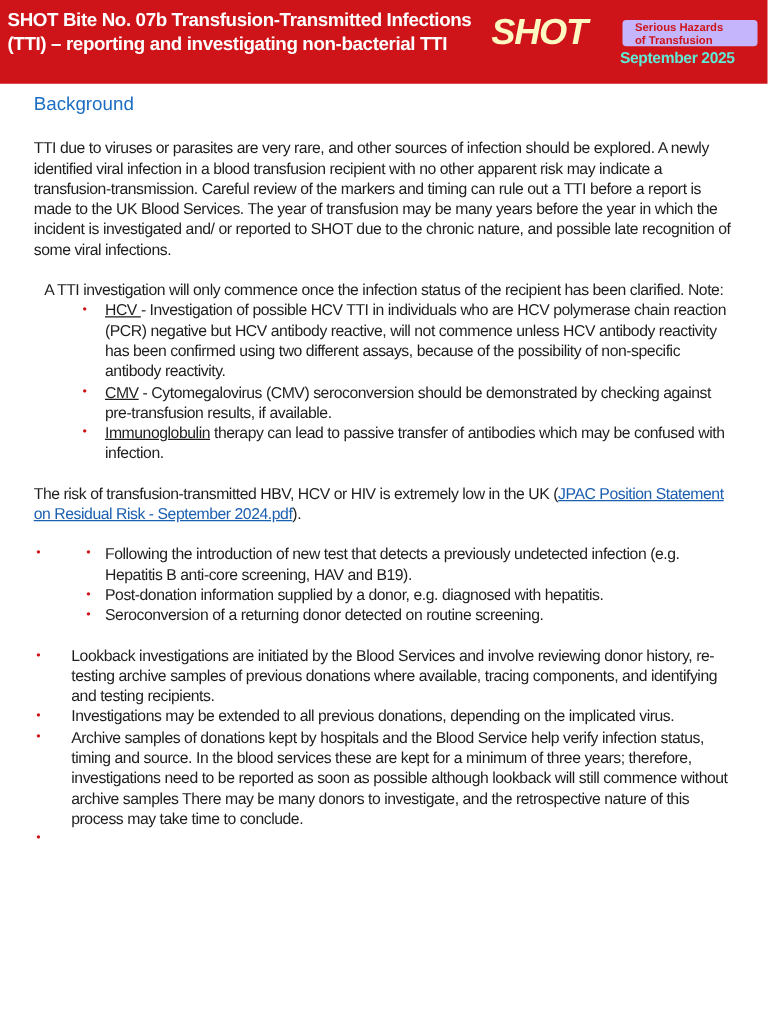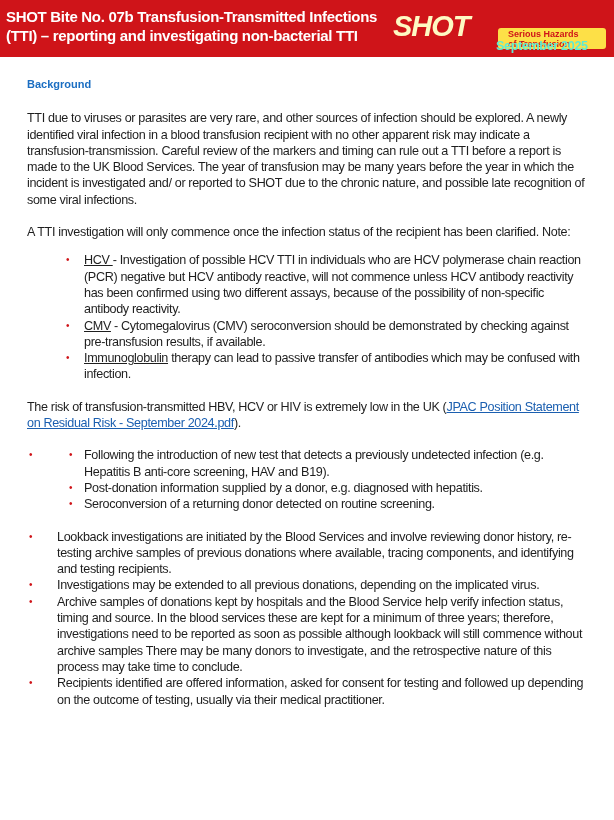--- a/index.html
+++ b/index.html
@@ -12,21 +12,21 @@
       height: 820px;
       overflow: hidden;
       position: relative;
       font-family: "Liberation Sans", "DejaVu Sans", sans-serif;
       color: #1e1e1e;
     }
     .header {
       position: absolute;
       left: 0; top: 0;
       width: 614px;
-      height: 57px;
+      height: 67px;
       background: #cf1419;
       color: #ffffff;
     }
     .header-title {
       position: absolute;
       left: 6px;
       top: 7px;
       width: 390px;
       font-weight: bold;
       font-size: 15px;
@@ -42,24 +42,24 @@
       font-weight: bold;
       font-style: italic;
       letter-spacing: -1px;
       line-height: 32px;
       color: #fef9c3;
       font-family: "Liberation Sans", sans-serif;
     }
     .tagline-box {
       position: absolute;
       left: 498px;
-      top: 28px;
+      top: 16px;
       width: 108px;
       height: 21px;
-      background: #fde047;
+      background: #c4b5fd;
       color: #cf1419;
       border-radius: 3px;
       font-size: 9px;
       line-height: 10px;
       padding: 1px 0 0 10px;
       box-sizing: border-box;
       font-weight: bold;
     }
     .date {
       position: absolute;
@@ -75,28 +75,28 @@
       position: absolute;
       left: 27px;
       top: 76px;
       width: 560px;
       font-size: 12.6px;
       line-height: 16.3px;
       letter-spacing: -0.35px;
     }
     .section-heading {
       color: #1b6ec2;
-      font-weight: bold;
-      font-size: 11px;
+      font-weight: normal;
+      font-size: 15px;
       margin: 0 0 18px 0;
       letter-spacing: 0;
     }
     p { margin: 0; }
     .para { margin-bottom: 16px; }
-    .para-tight { margin-bottom: 12px; }
+    .para-tight { margin-bottom: 0; text-align: center; }
 
     ul { list-style: none; margin: 0; padding: 0; }
     li { position: relative; }
     .bullet {
       position: absolute;
       color: #cf1419;
       font-size: 10px;
       line-height: 16px;
     }
 
@@ -187,16 +187,15 @@
     <li>
       <span class="bullet">•</span>
       <span>Investigations may be extended to all previous donations, depending on the implicated virus.</span>
     </li>
     <li>
       <span class="bullet">•</span>
       <span>Archive samples of donations kept by hospitals and the Blood Service help verify infection status, timing and source. In the blood services these are kept for a minimum of three years; therefore, investigations need to be reported as soon as possible although lookback will still commence without archive samples There may be many donors to investigate, and the retrospective nature of this process may take time to conclude.</span>
     </li>
     <li>
       <span class="bullet">•</span>
-      <span>Recipients identified are offered information, asked for consent for testing and followed up depending on the outcome of testing, usually via their medical practitioner.</span>
     </li>
   </ul>
 </div>
 
 </body></html>

